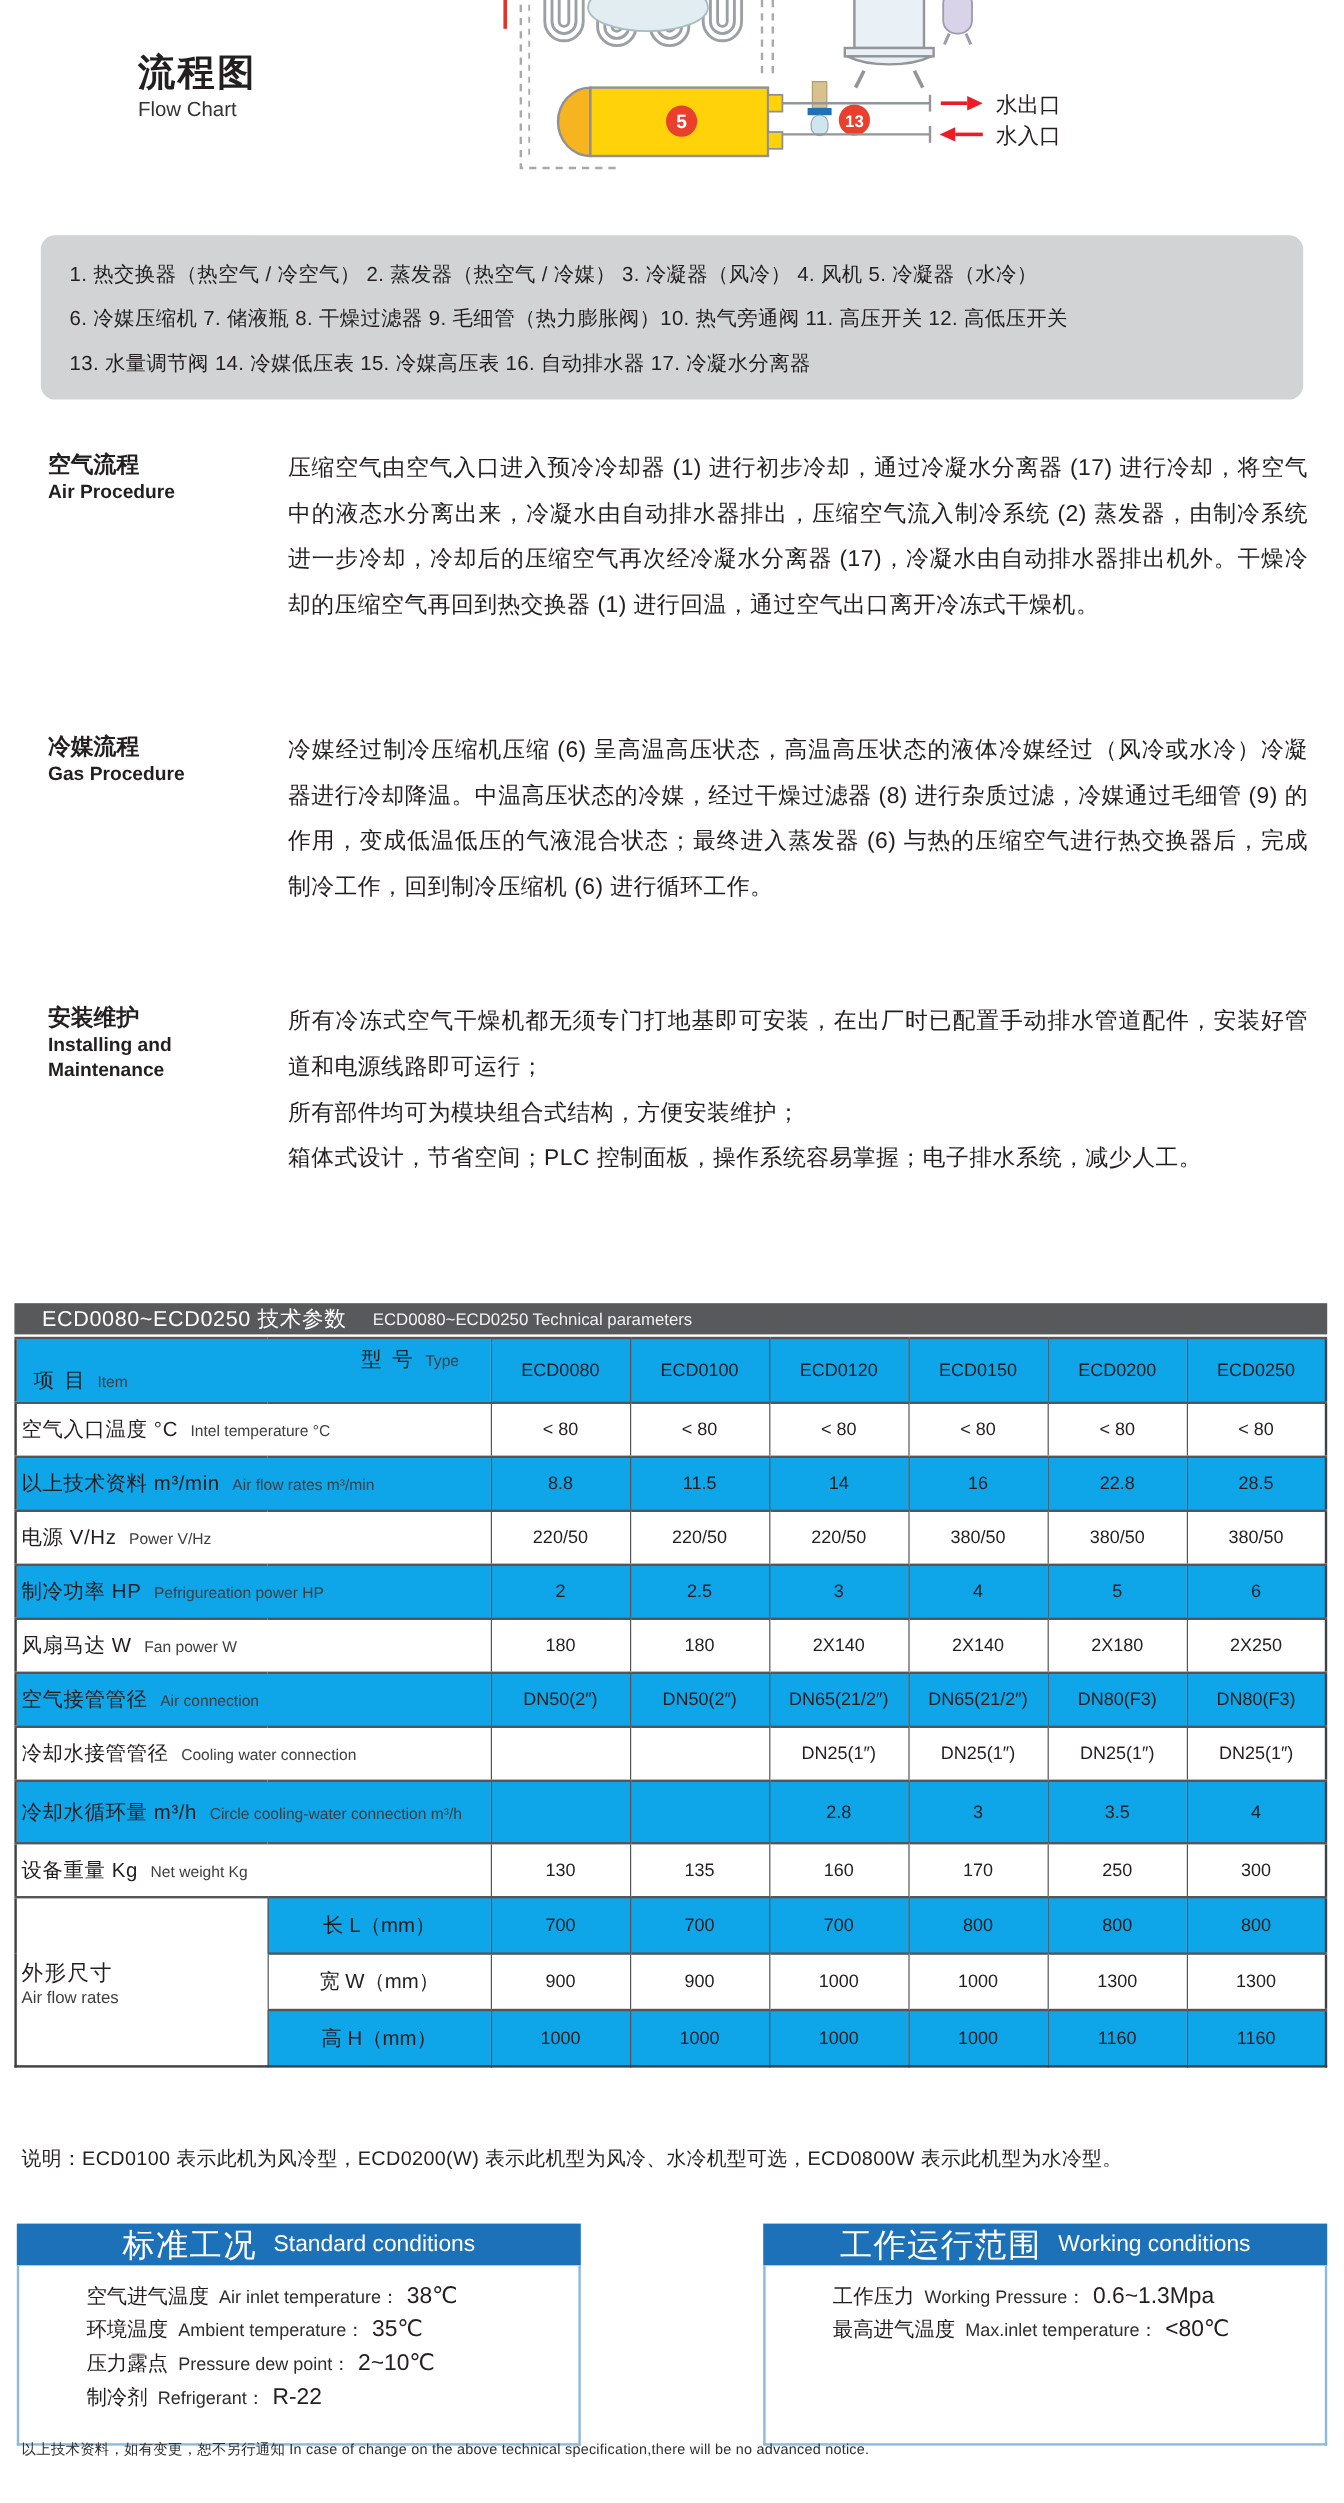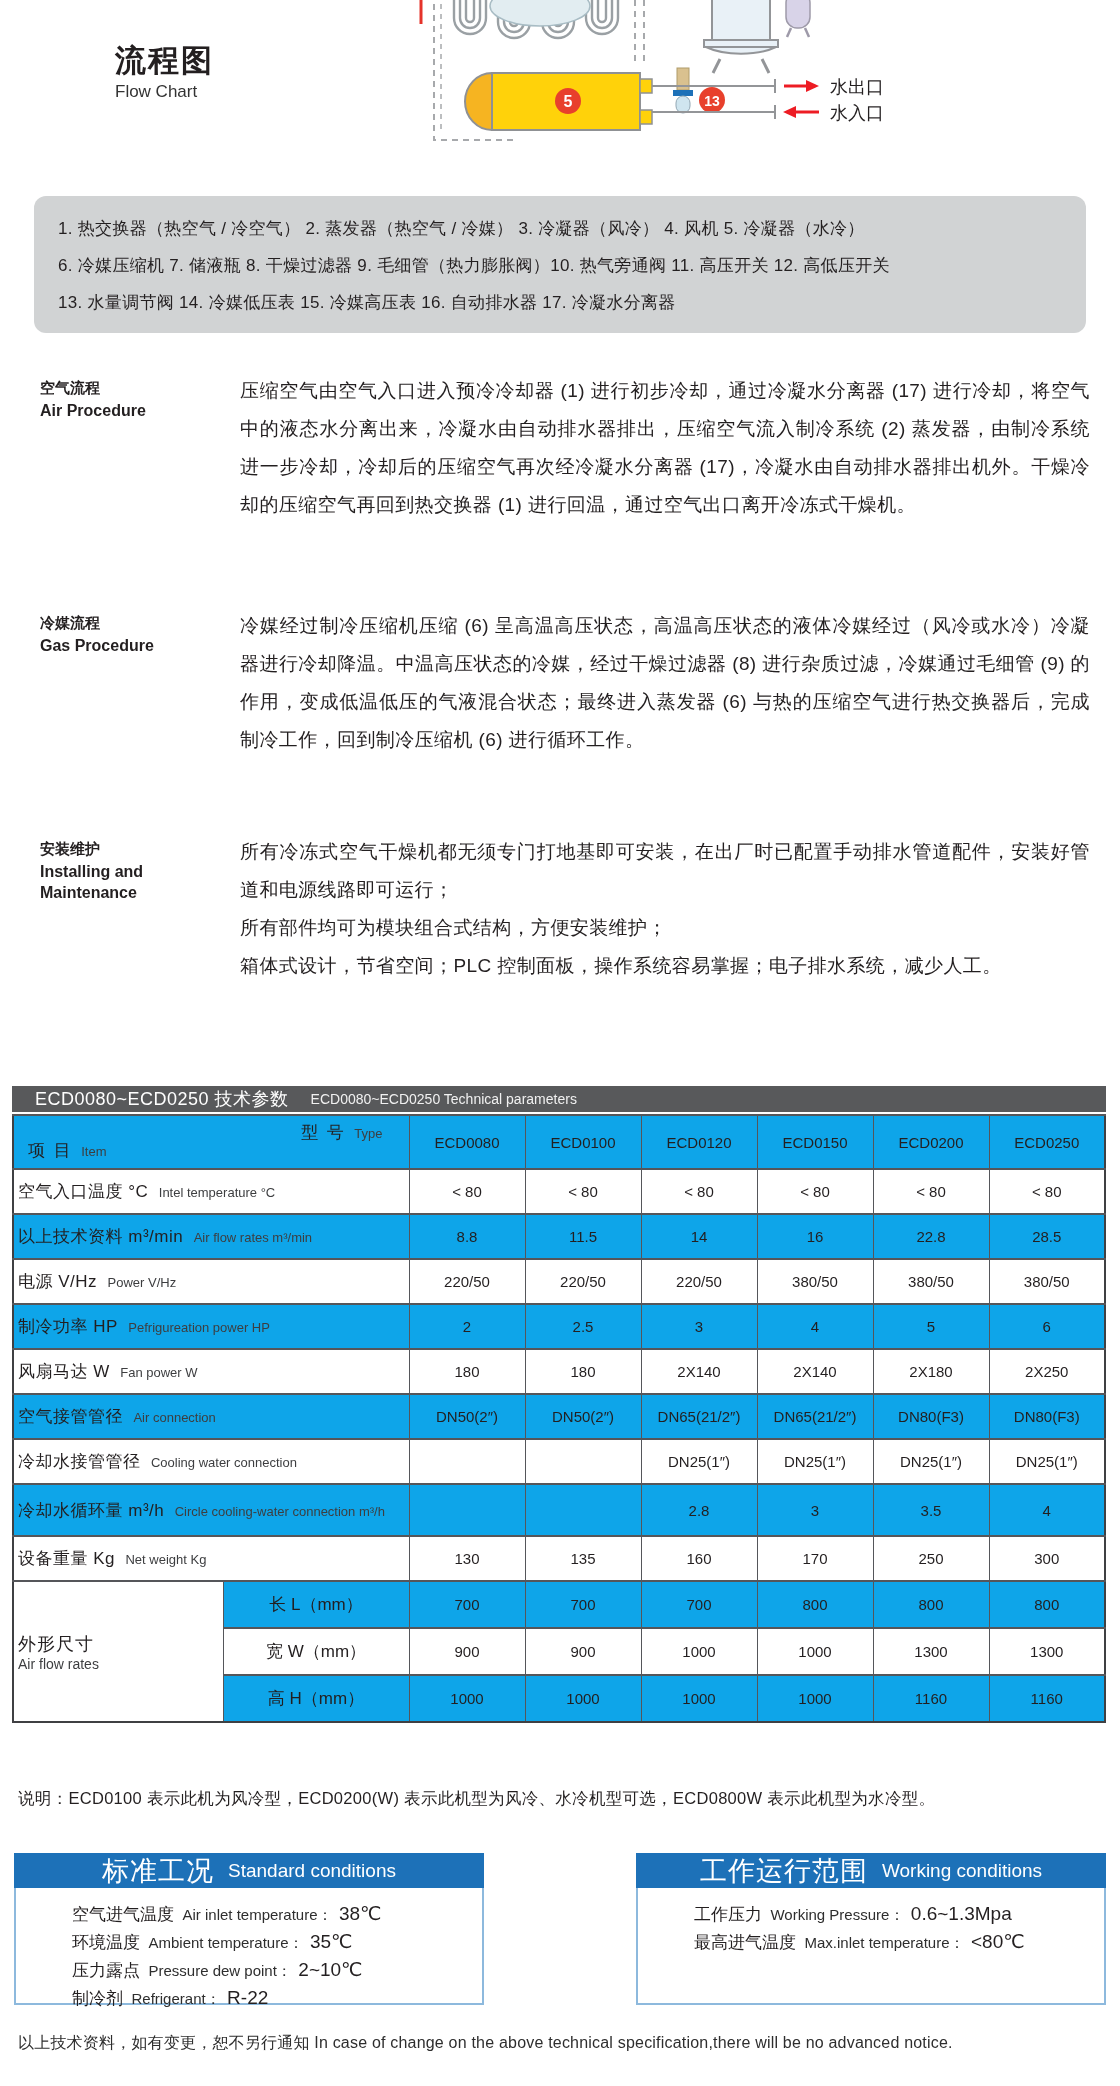--- a/index.html
+++ b/index.html
@@ -20,21 +20,21 @@
   
   .legend{
     position:absolute;left:34px;top:196px;width:1052px;box-sizing:border-box;
     background:#d1d3d4;border-radius:12px;padding:14px 24px 12px 24px;
   }
   .legend-line{font-size:17px;line-height:37px;white-space:nowrap;letter-spacing:.3px;}
 
   
   .section{position:absolute;left:40px;width:1050px;display:flex;}
   .section-label{width:200px;flex:0 0 200px;padding-top:4px;}
-  .section-label .zh{font-size:15px;font-weight:bold;line-height:24px;}
+  .section-label .zh{font-size:19px;font-weight:bold;line-height:24px;}
   .section-label .en{font-size:16px;font-weight:bold;line-height:21px;}
   .section-body{flex:1;font-size:19px;line-height:38px;text-align:justify;letter-spacing:.4px;}
   .section-body p{margin:0;}
   .sec-air{top:372px;}
   .sec-gas{top:607px;}
   .sec-install{top:833px;}
 
   
   .table-title{
     position:absolute;left:12px;top:1086px;width:1094px;height:26px;box-sizing:border-box;
@@ -79,30 +79,30 @@
   .cond-box{position:absolute;top:1853px;width:470px;}
   .cond-left{left:14px;}
   .cond-right{left:636px;}
   .cond-head{
     background:#1d71b8;color:#fff;height:35px;display:flex;align-items:center;
     justify-content:center;gap:14px;
   }
   .cond-head .zh{font-size:27px;letter-spacing:1px;}
   .cond-head .en{font-size:19px;}
   .cond-body{
-    border:2px solid #8db9dd;border-top:none;background:#fff;height:117px;
+    border:2px solid #8db9dd;border-top:none;background:#fff;height:150px;
     box-sizing:border-box;padding:12px 0 0 56px;
   }
   .cond-line{line-height:27px;white-space:nowrap;}
   .cond-line .zh{font-size:17px;}
   .cond-line .en{font-size:15px;color:#2e2e2e;margin-left:4px;}
   .cond-line .val{font-size:19px;margin-left:2px;}
 
   
-  .footer{position:absolute;left:18px;top:2033px;font-size:16px;color:#2e2e2e;letter-spacing:.2px;}
+  .footer{position:absolute;left:18px;top:2033px;font-size:12px;color:#2e2e2e;letter-spacing:.2px;}
 </style>
 </head>
 <body>
 
 <div class="page">
 
   <svg class="flowchart-svg" width="1120" height="165" viewBox="0 0 1120 165">
 
     <path d="M434,4 V140 H518" fill="none" stroke="#a7a9ac" stroke-width="2" stroke-dasharray="6 5"></path>
     <path d="M441,4 V134" fill="none" stroke="#a7a9ac" stroke-width="1.5" stroke-dasharray="5 5"></path>

